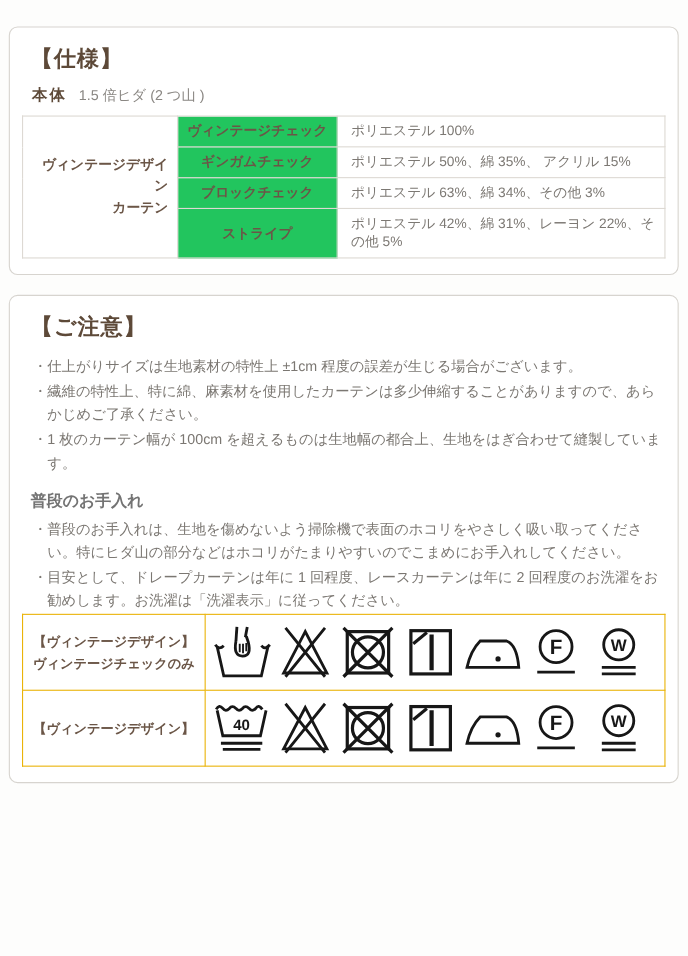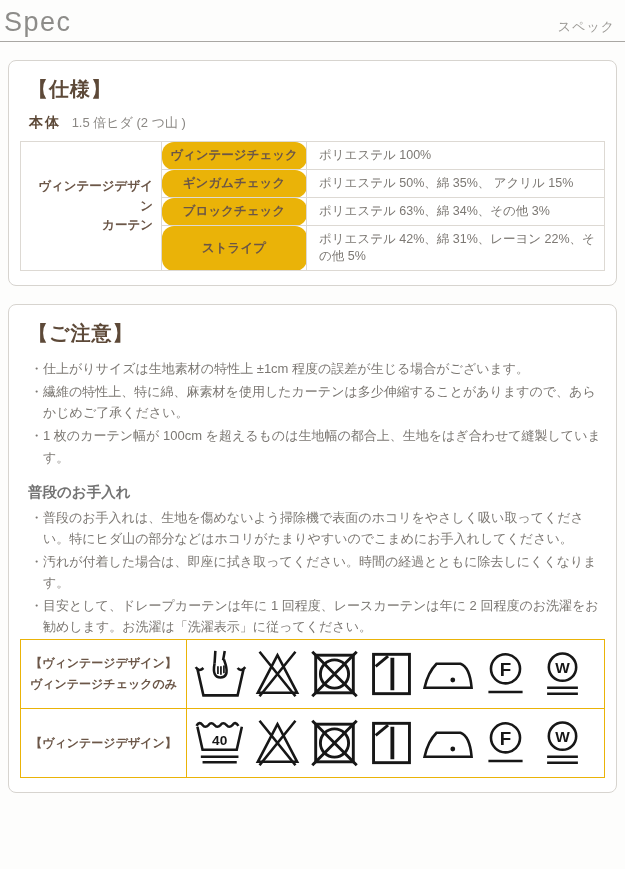--- a/index.html
+++ b/index.html
@@ -27,21 +27,21 @@
   }
   .brown-heading { color:#5d4938; font-size:20px; font-weight:bold; margin:2px 0 11px 8px; letter-spacing:1px; }
 
   .body-line { margin:0 0 9px 9px; font-size:13px; }
   .body-label { color:#5d4938; font-weight:bold; font-size:14px; letter-spacing:2px; margin-right:7px; }
   .body-value { color:#8a8783; }
 
   table { width:100%; border-collapse:collapse; }
   .spec-table td { border:1px solid #ddd9d3; font-size:12.5px; padding:5px 8px; }
   .spec-table td.prod { width:124px; text-align:right; color:#6b5647; font-weight:bold; line-height:1.55; }
-  .spec-table td.pat  { width:128px; text-align:center; color:#6b5647; font-weight:bold; background:#eab308;border-radius:12px; }
+  .spec-table td.pat  { width:128px; text-align:center; color:#6b5647; font-weight:bold; background:#22c55e; }
   .spec-table td.mat  { color:#7c7873; text-align:left; padding-left:12px; }
 
   .bullets { list-style:none; margin:4px 0 0; padding:0 2px 0 10px; }
   .bullets li { position:relative; padding-left:13px; font-size:13px; color:#7b7772; line-height:1.62; margin-bottom:2px; }
   .bullets li::before { content:"・"; position:absolute; left:0; top:0; color:#7b7772; }
 
   .sub-heading { font-size:14.5px; font-weight:bold; color:#737373; margin:15px 0 5px 8px; }
 
   .wash-head { margin:17px 2px 8px 8px; font-size:13px; color:#7b7772; }
   .wash-head .wh-title { font-size:14.5px; font-weight:bold; color:#4e4337; margin-right:9px; }
@@ -51,24 +51,20 @@
   .wash-table td.wsyms { padding:6px 4px 6px 7px; }
   .sym-row { display:flex; gap:4px; align-items:center; }
   .lsym { display:block; }
   .lsym svg { width:53px; height:56px; display:block; }
 </style>
 </head>
 <body>
 
 <div class="page">
 
-  <div class="hdr">
-    <h1>Spec</h1>
-    <span class="sub">スペック</span>
-  </div>
 
   <section class="box">
     <div class="brown-heading">【仕様】</div>
     <p class="body-line">
       <span class="body-label">本体</span>
       <span class="body-value">1.5 倍ヒダ (2 つ山 )</span>
     </p>
     <table class="spec-table">
       <tbody>
         <tr>
@@ -99,21 +95,20 @@
     <div class="brown-heading">【ご注意】</div>
     <ul class="bullets">
       <li>仕上がりサイズは生地素材の特性上 ±1cm 程度の誤差が生じる場合がございます。</li>
       <li>繊維の特性上、特に綿、麻素材を使用したカーテンは多少伸縮することがありますので、あらかじめご了承ください。</li>
       <li>1 枚のカーテン幅が 100cm を超えるものは生地幅の都合上、生地をはぎ合わせて縫製しています。</li>
     </ul>
 
     <div class="sub-heading">普段のお手入れ</div>
     <ul class="bullets">
       <li>普段のお手入れは、生地を傷めないよう掃除機で表面のホコリをやさしく吸い取ってください。特にヒダ山の部分などはホコリがたまりやすいのでこまめにお手入れしてください。</li>
-      <li>汚れが付着した場合は、即座に拭き取ってください。時間の経過とともに除去しにくくなります。</li>
       <li>目安として、ドレープカーテンは年に 1 回程度、レースカーテンは年に 2 回程度のお洗濯をお勧めします。お洗濯は「洗濯表示」に従ってください。</li>
     </ul>
 
 
     <table class="wash-table">
       <tbody>
         <tr>
           <td class="wlabel">
             <span>【ヴィンテージデザイン】</span><br>
             <span>ヴィンテージチェックのみ</span>

